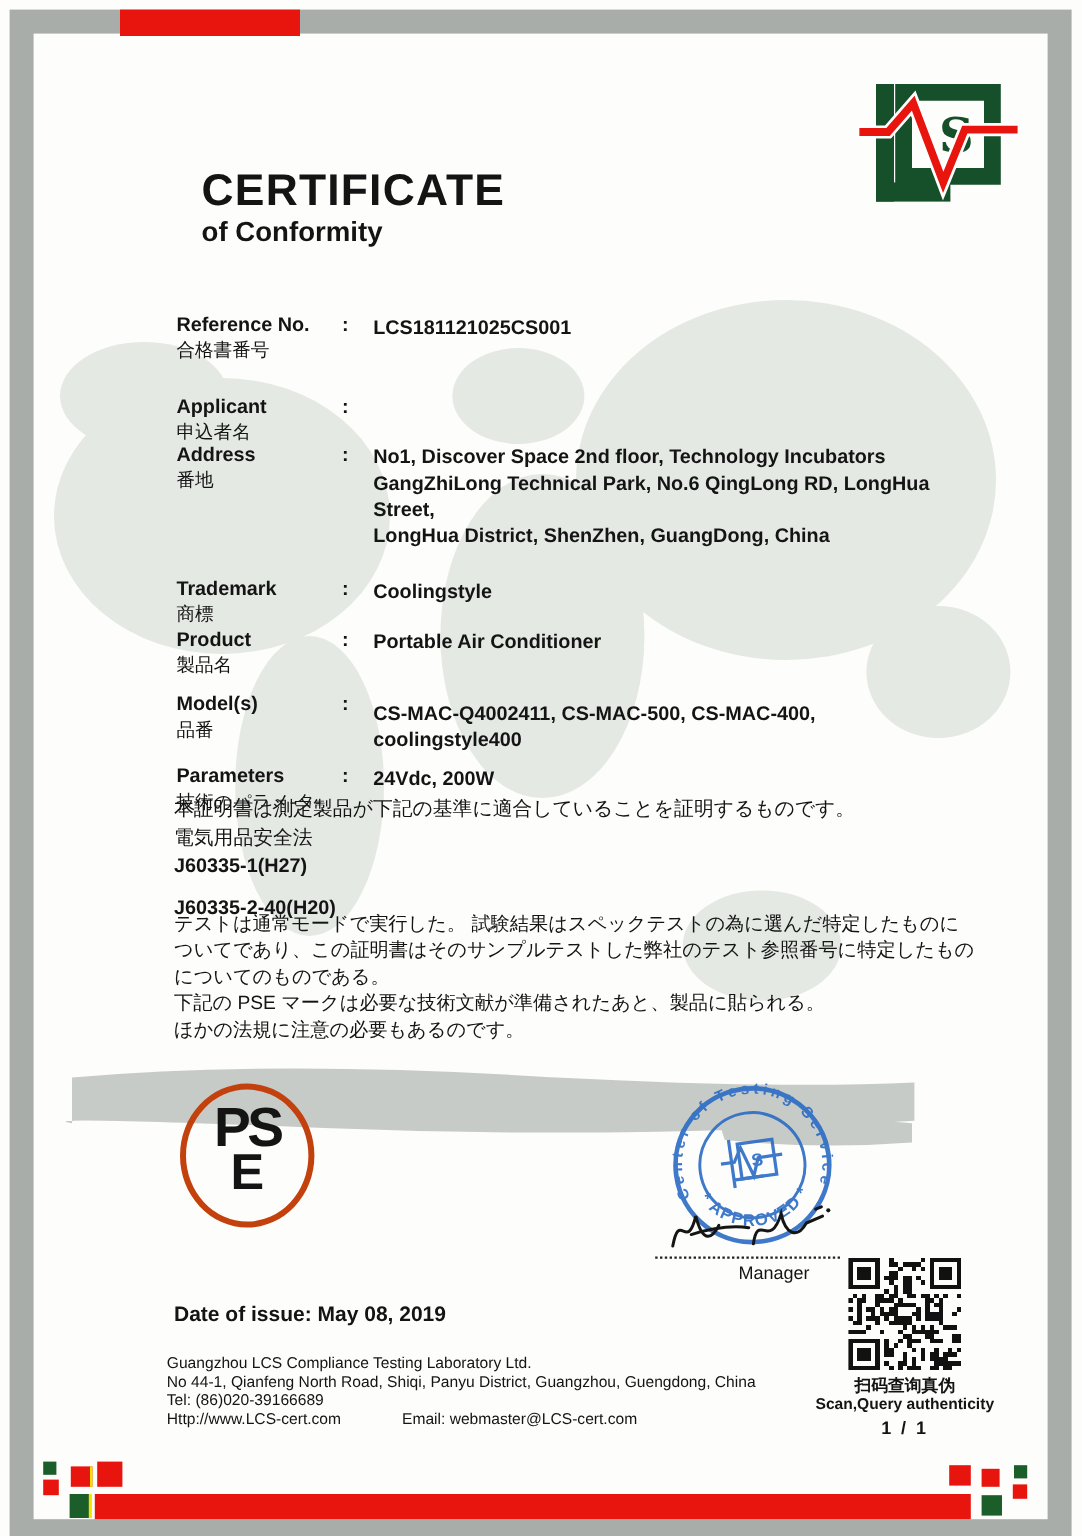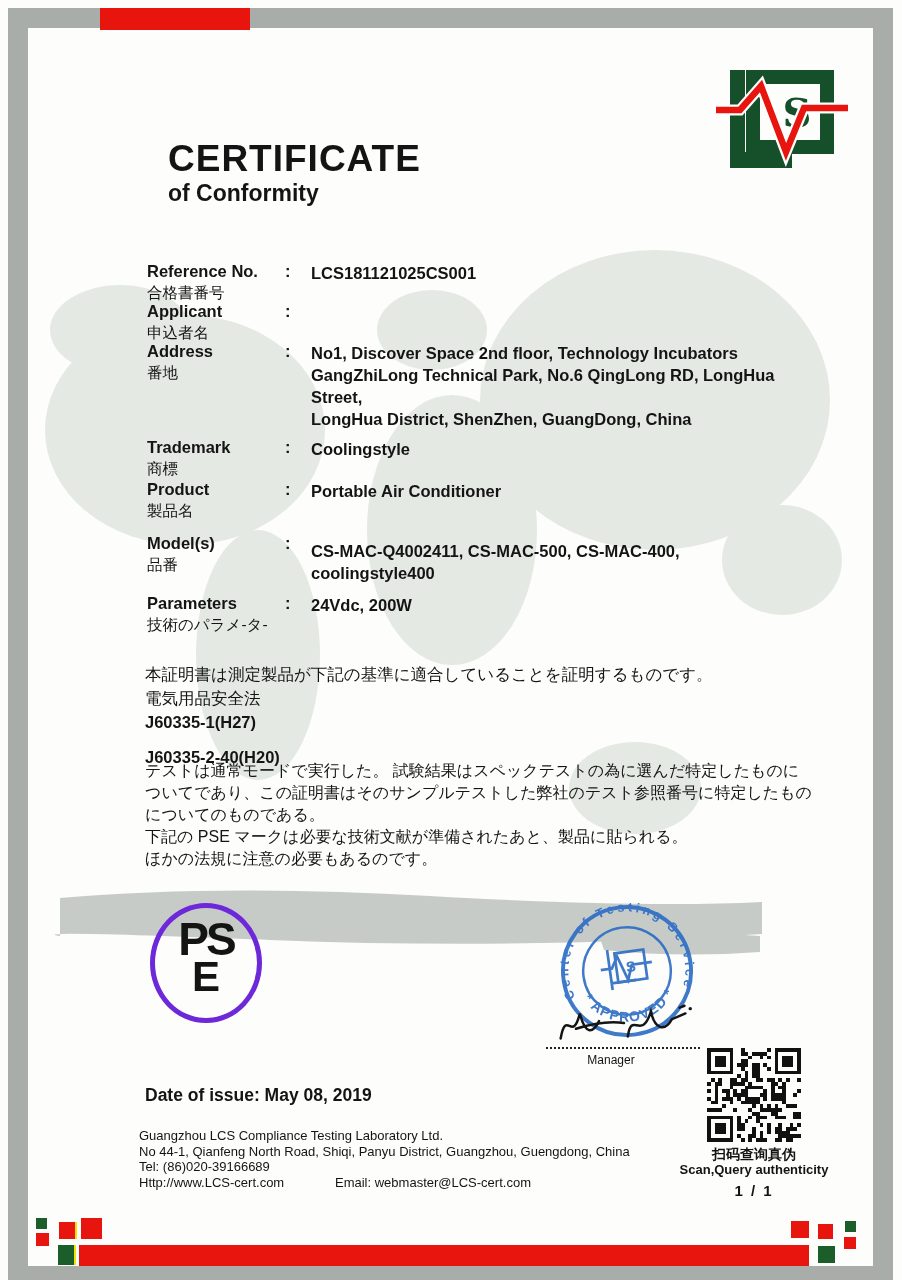--- a/index.html
+++ b/index.html
@@ -26,42 +26,42 @@
   .title{left:168px;top:138px;font-size:37px;font-weight:bold;letter-spacing:1px;z-index:3;text-align:right;}
   .subtitle{left:168px;top:180px;font-size:23px;font-weight:bold;z-index:3;}
 
   
   .fields{left:147px;top:262px;width:640px;z-index:3;}
   .frow{display:grid;grid-template-columns:138px 26px 1fr;}
   .flabel{font-size:16.5px;font-weight:bold;line-height:19px;}
   .flabel .jp{font-weight:normal;font-size:15.5px;margin-top:2px;}
   .fcolon{font-size:16.5px;font-weight:bold;}
   .fvalue{font-size:16.5px;font-weight:bold;line-height:22px;white-space:pre-line;}
-  .mb28{}.mb0{margin-bottom:0px}.mb16{margin-bottom:8px}
+  .mb28{margin-bottom:28px}.mb0{margin-bottom:0px}.mb16{margin-bottom:24px}
   .mb2{margin-bottom:2px}.mb14{margin-bottom:14px}.mb10{margin-bottom:10px}
 
   
   .conf{left:145px;top:614px;width:680px;z-index:3;font-size:16.5px;line-height:24px;margin-top:48px;}
   .conf .std{font-weight:bold;}
   .conf .std2{margin-top:11px;}
 
   
   .notes{left:145px;top:760px;width:668px;z-index:3;font-size:16px;line-height:22px;}
 
   
-  .pse{left:150px;top:903px;width:102px;height:110px;border:5px solid #6d28d9;
+  .pse{left:150px;top:903px;width:102px;height:110px;border:5px solid #c2410c;
        border-radius:50%;z-index:3;text-align:center;}
   .pse .ps{font-size:46px;font-weight:bold;letter-spacing:-3px;line-height:46px;margin-top:8px;}
   .pse .e{font-size:42px;font-weight:bold;line-height:38px;margin-top:-4px;}
 
   
   #stamp{left:554px;top:898px;width:146px;height:146px;z-index:4;transform:rotate(-8deg);opacity:.92;}
   #sig{left:548px;top:1000px;width:152px;height:48px;z-index:5;}
   .sigline{left:546px;top:1047px;width:154px;border-bottom:2px dotted #222;z-index:5;}
-  .manager{left:534px;top:1053px;width:154px;text-align:center;font-size:12px;z-index:5;}
+  .manager{left:568px;top:1053px;width:154px;text-align:center;font-size:15px;z-index:5;}
 
   
   .issued{left:145px;top:1038px;font-size:17.5px;font-weight:bold;z-index:3;margin-top:47px;}
   .footer{left:139px;top:1128px;width:540px;font-size:13px;line-height:15.5px;z-index:3;}
   .footer .cols{display:grid;grid-template-columns:196px 1fr;}
 
   
   #qr{left:707px;top:1048px;width:94px;height:94px;z-index:3;}
   .qrzh{left:678px;top:1146px;width:152px;text-align:center;font-size:14px;font-weight:bold;z-index:3;}
   .qren{left:658px;top:1162px;width:192px;text-align:center;font-size:13px;font-weight:bold;z-index:3;}

